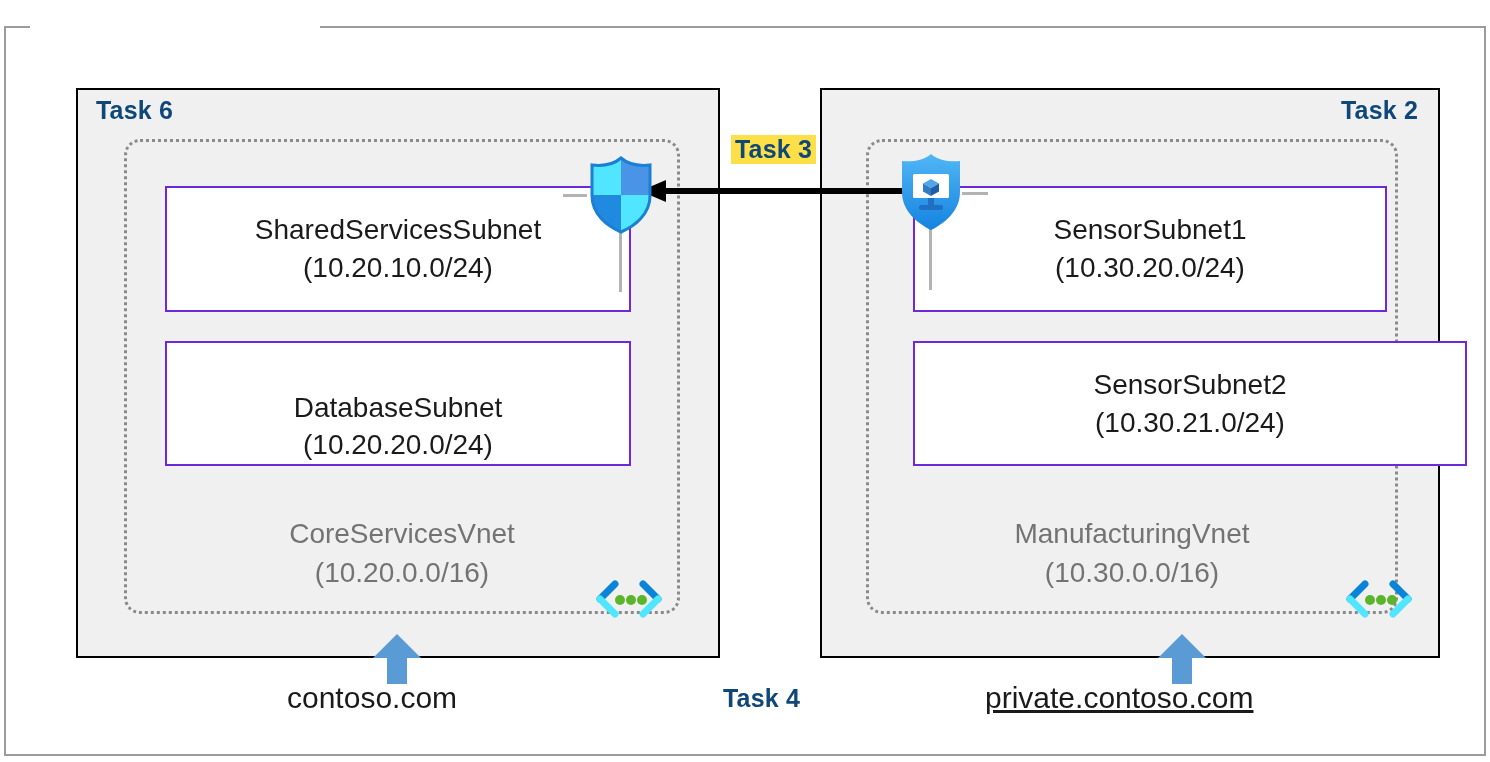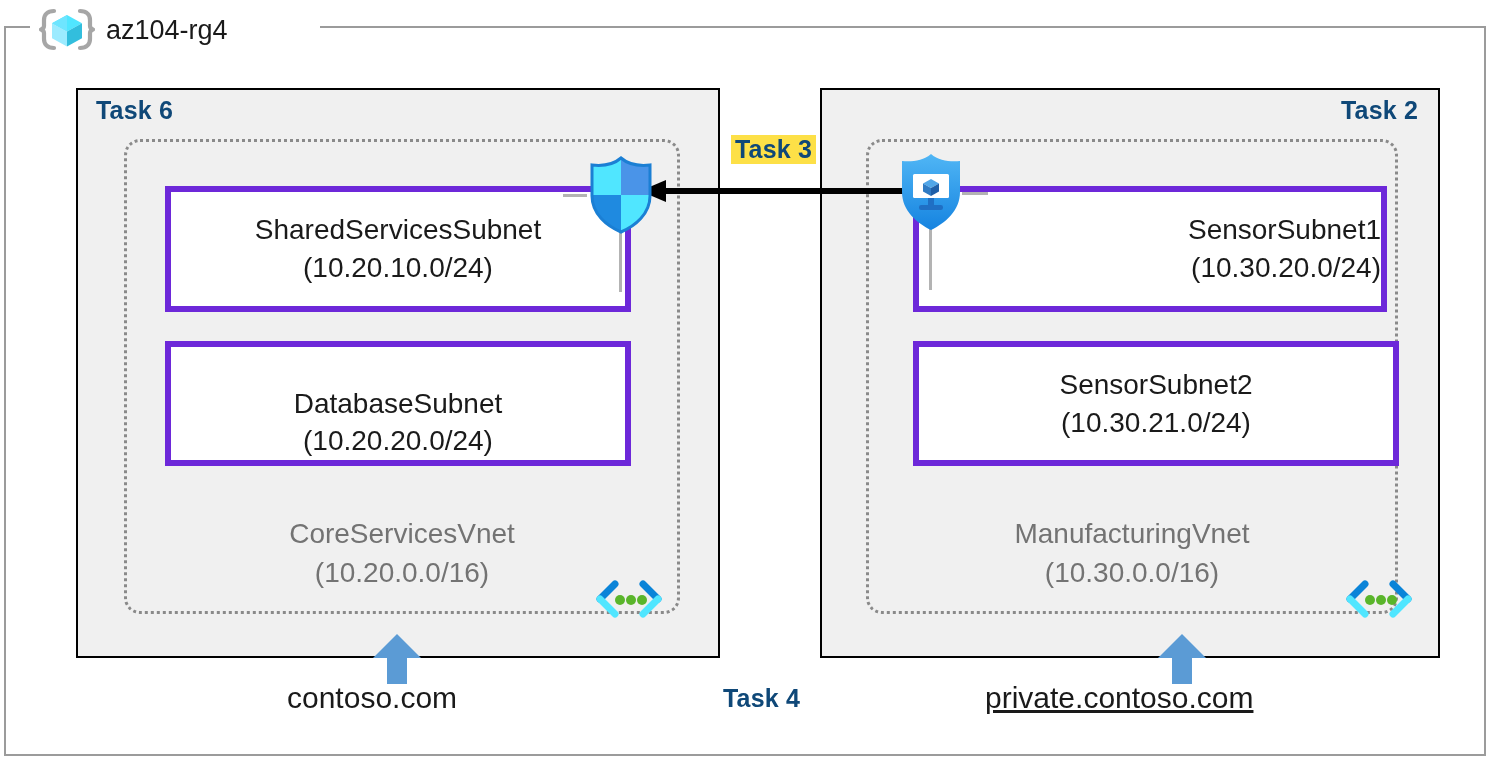--- a/index.html
+++ b/index.html
@@ -80,29 +80,29 @@
     font-size: 28px; color: #737373; line-height: 1.38;
     white-space: nowrap;
   }
   #vnet-left-name  { left: 124px; width: 556px; top: 515px; }
   #vnet-right-name { left: 866px; width: 532px; top: 515px; }
 
   
   .subnet {
     position: absolute;
     background: #ffffff;
-    border: 6px solid #6d28d9;
+    border: 2px solid #6d28d9;
     display: flex; flex-direction: column;
     align-items: center; justify-content: center;
   }
   .subnet-text { font-size: 28px; color: #1a1a1a; line-height: 1.34; white-space: nowrap; }
   #subnet-shared   { left: 165px; top: 186px; width: 466px; height: 126px; }
   #subnet-database { left: 165px; top: 341px; width: 466px; height: 125px; justify-content: flex-end; }
-  #subnet-sensor1  { left: 913px; top: 186px; width: 474px; height: 126px; align-items: flex-end; }
-  #subnet-sensor2  { left: 913px; top: 341px; width: 486px; height: 125px; }
+  #subnet-sensor1  { left: 913px; top: 186px; width: 474px; height: 126px; }
+  #subnet-sensor2  { left: 913px; top: 341px; width: 554px; height: 125px; }
 
   
   .icon-wrap { position: absolute; z-index: 10; }
   #shield-firewall  { left: 585px; top: 156px; width: 72px; height: 78px; }
   #shield-defender  { left: 897px; top: 152px; width: 68px; height: 80px; }
 
   
   .stub { position: absolute; background: #b3b3b3; z-index: 9; }
   #stub-fw-left   { left: 563px; top: 194px; width: 24px;  height: 3px; }
   #stub-fw-down   { left: 619px; top: 222px; width: 3px;   height: 70px; }
@@ -130,38 +130,20 @@
 </style>
 </head>
 <body>
 
 <div id="canvas">
 
   <div class="rg-boundary"></div>
   <div class="rg-line-right"></div>
   <div class="rg-title-mask"></div>
 
-  <div class="rg-header">
-    <span class="rg-icon">
-      <svg width="58" height="44" viewBox="0 0 58 44">
-
-        <path d="M16 3 C9 3 6 7 6 12 L6 18 C6 20 4.5 21 3 21.5 C4.5 22 6 23 6 25 L6 31 C6 36 9 40 16 40" fill="none" stroke="#a6a6a6" stroke-width="4.2" stroke-linecap="round" stroke-linejoin="round"></path>
-
-        <path d="M42 3 C49 3 52 7 52 12 L52 18 C52 20 53.5 21 55 21.5 C53.5 22 52 23 52 25 L52 31 C52 36 49 40 42 40" fill="none" stroke="#a6a6a6" stroke-width="4.2" stroke-linecap="round" stroke-linejoin="round"></path>
-
-        <g>
-          <polygon points="29,7 44,15.2 29,23.5 14,15.2" fill="#50e6ff"></polygon>
-          <polygon points="14,15.2 29,23.5 29,38.5 14,30.2" fill="#9cebff"></polygon>
-          <polygon points="44,15.2 44,30.2 29,38.5 29,23.5" fill="#32bedd"></polygon>
-          <polygon points="29,7 29,23.5 14,15.2" fill="#6ee5ff"></polygon>
-        </g>
-      </svg>
-    </span>
-    <span class="rg-label">az104-rg4</span>
-  </div>
 
   <div class="panel" id="panel-left"></div>
   <div class="task-label" id="task1-label">Task 6</div>
 
   <div class="vnet" id="vnet-left"></div>
 
   <div class="subnet" id="subnet-shared">
     <span class="subnet-text">SharedServicesSubnet</span>
     <span class="subnet-text">(10.20.10.0/24)</span>
   </div>

